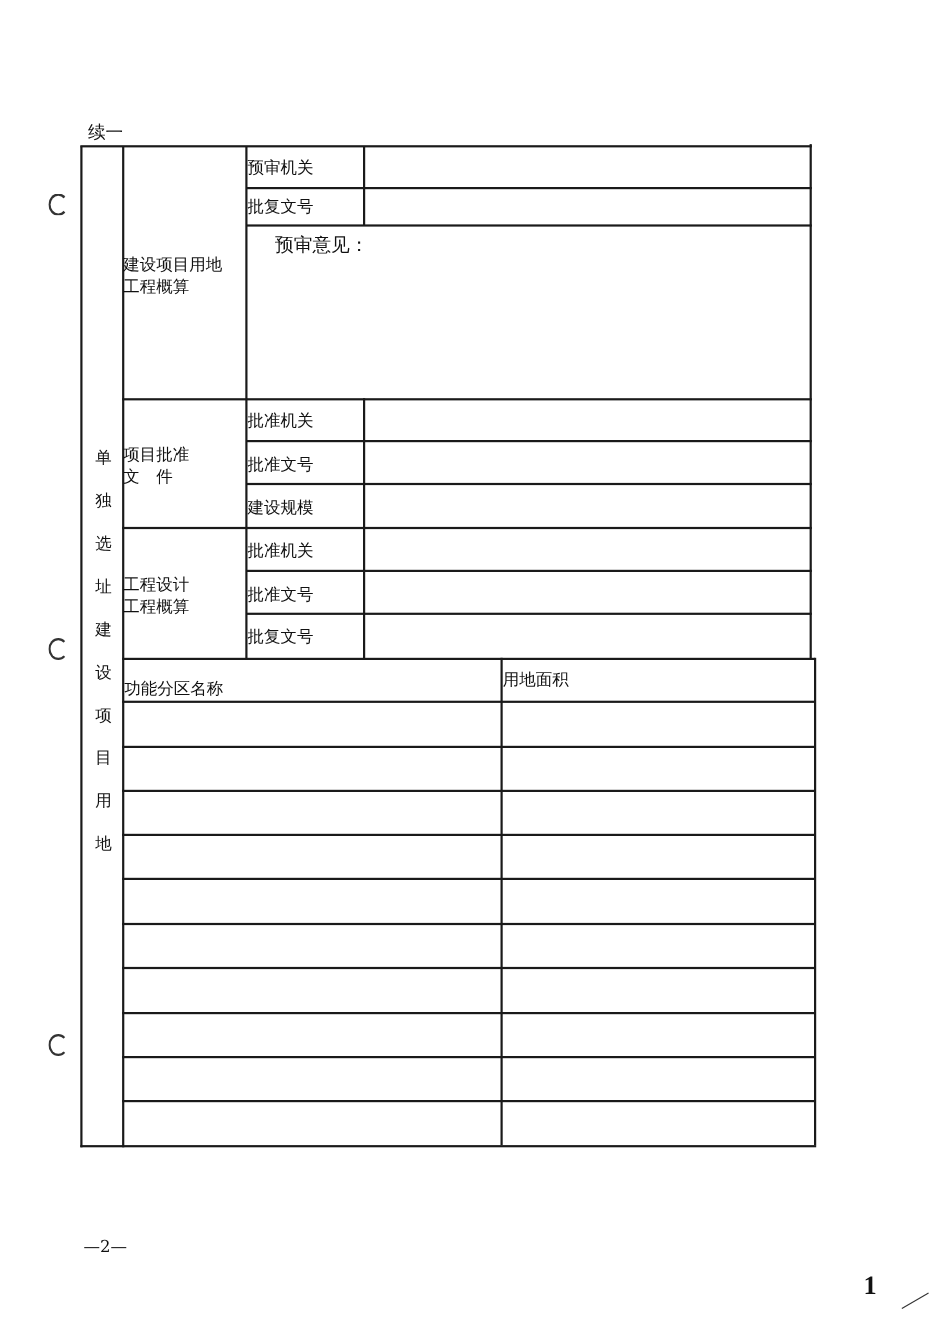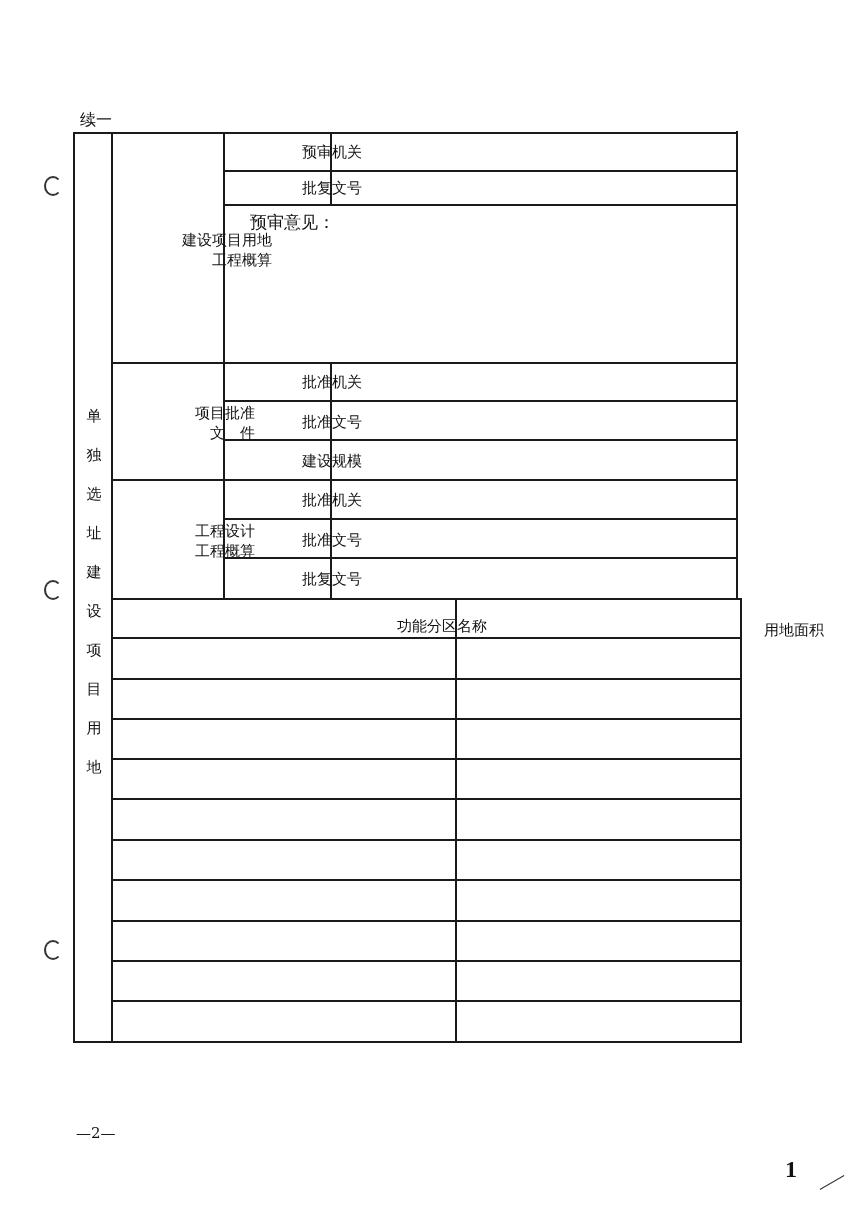--- a/index.html
+++ b/index.html
@@ -1,21 +1,21 @@
 <!DOCTYPE html>
 <html><head>
 <meta charset="utf-8">
 <style>
   html,body{margin:0;padding:0;background:#fff;}
   body{width:850px;height:1207px;position:relative;overflow:hidden;
        font-family:"DejaVu Sans","Liberation Sans",sans-serif;color:#111;}
   .abs{position:absolute;}
   .hl{position:absolute;height:0;border-top:2px solid #1a1a1a;}
   .vl{position:absolute;width:0;border-left:2px solid #1a1a1a;}
-  .lbl{position:absolute;font-size:15px;text-align:right;line-height:20px;padding-left:32px;}
+  .lbl{position:absolute;font-size:15px;text-align:left;line-height:20px;}
   .vtext{position:absolute;left:76px;width:36px;text-align:center;font-size:15px;}
   .vtext span{display:block;height:39px;line-height:39px;}
   .cell{position:absolute;}
   .punch{position:absolute;width:14px;height:16px;border:2px solid #333;border-radius:50%;border-right-color:transparent;}
 </style>
 </head>
 <body>
 
 <div class="abs" style="left:80px;top:110px;font-size:16px;">续一</div>
 
@@ -101,21 +101,21 @@
   <div>工程概算</div>
 </div>
 <div class="lbl" style="left:225px;top:490px;width:105px;">批准机关</div>
 <div class="cell" style="left:332px;top:481px;width:404px;height:37px;"></div>
 <div class="lbl" style="left:225px;top:530px;width:105px;">批准文号</div>
 <div class="cell" style="left:332px;top:520px;width:404px;height:37px;"></div>
 <div class="lbl" style="left:225px;top:569px;width:105px;">批复文号</div>
 <div class="cell" style="left:332px;top:559px;width:404px;height:39px;"></div>
 
 <div class="lbl" style="left:113px;top:616px;width:342px;">功能分区名称</div>
-<div class="lbl" style="left:457px;top:608px;width:335px;margin-top:12px;">用地面积</div>
+<div class="lbl" style="left:457px;top:608px;width:335px;">用地面积</div>
 
 <div>
   <div class="cell" style="left:113px;top:639px;width:342px;height:39px;"></div>
   <div class="cell" style="left:457px;top:639px;width:283px;height:39px;"></div>
   <div class="cell" style="left:113px;top:680px;width:342px;height:38px;"></div>
   <div class="cell" style="left:457px;top:680px;width:283px;height:38px;"></div>
   <div class="cell" style="left:113px;top:720px;width:342px;height:38px;"></div>
   <div class="cell" style="left:457px;top:720px;width:283px;height:38px;"></div>
   <div class="cell" style="left:113px;top:760px;width:342px;height:38px;"></div>
   <div class="cell" style="left:457px;top:760px;width:283px;height:38px;"></div>

